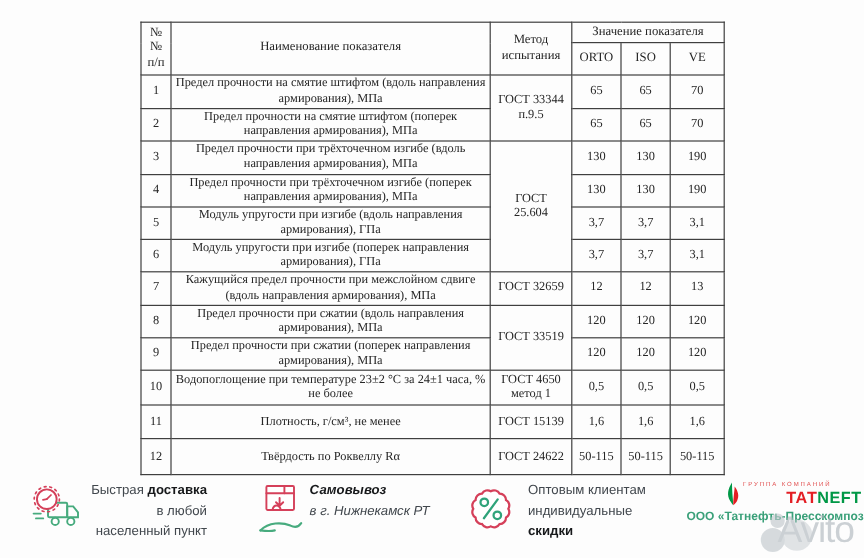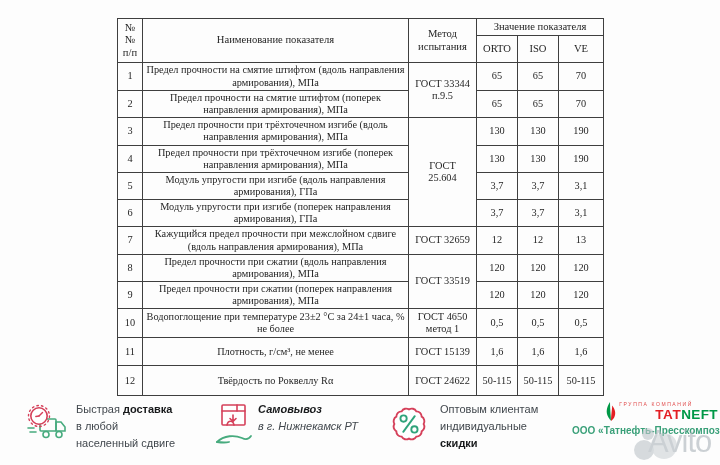--- a/index.html
+++ b/index.html
@@ -184,24 +184,24 @@
       <circle cx="33" cy="31.5" r="3" fill="#ffffff"></circle>
     </g>
     <g fill="none" stroke="#d5405a" stroke-width="1.4" stroke-linecap="round">
       <circle cx="13" cy="13" r="10.5" stroke-dasharray="1.5,3.2"></circle>
       <circle cx="13" cy="13" r="8.2" fill="#ffffff" stroke-width="1.6"></circle>
       <line x1="13" y1="13" x2="16.5" y2="9.5"></line>
       <line x1="13" y1="13" x2="9.8" y2="13.5"></line>
     </g>
   </svg>
 </div>
-<div class="ftext" style="left:76px;top:401px;">
+<div class="ftext" style="left:76px;top:401px;text-align:right;">
   <div><span>Быстрая</span>&nbsp;<b>доставка</b></div>
   <div>в любой</div>
-  <div>населенный сдвиге</div>
+  <div>населенный пункт</div>
 </div>
 
 <div class="ficon" style="left:213px;top:402px;">
   <svg width="42" height="48" viewBox="0 0 42 48">
     <g fill="none" stroke="#d5405a" stroke-width="1.6" stroke-linecap="round" stroke-linejoin="round">
       <rect x="9" y="3" width="23" height="20" rx="1" fill="#ffffff"></rect>
       <line x1="9" y1="9" x2="32" y2="9"></line>
       <line x1="24" y1="3" x2="24" y2="9"></line>
       <path d="M14,23 c1,-5 6,-5 7,0"></path>
       <path d="M20,13 v6 M17,16.5 l3,3 l3,-3"></path>

